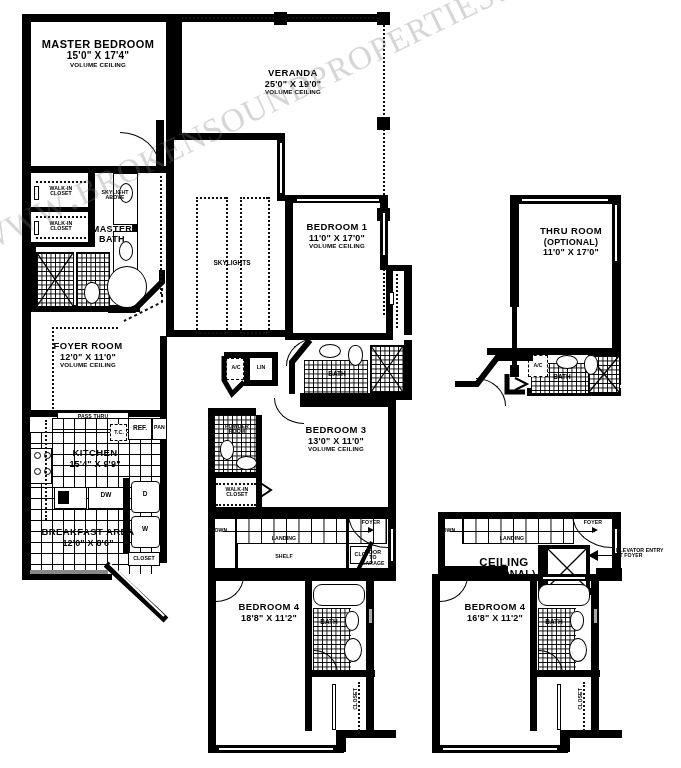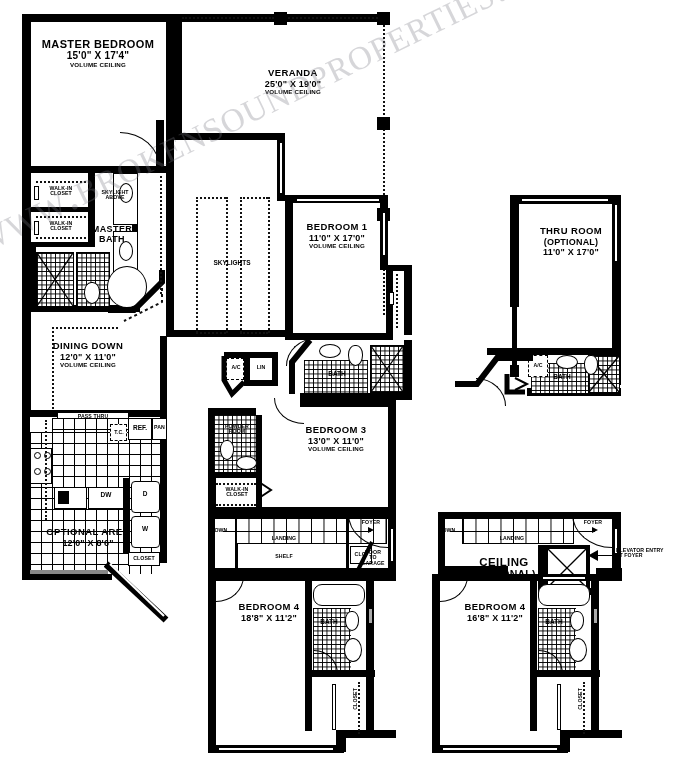--- a/index.html
+++ b/index.html
@@ -567,53 +567,57 @@
   <div class="label lbl-tiny" style="left:94px;top:190px;width:42px;">
     <div>SKYLIGHT</div>
     <div>ABOVE</div>
   </div>
   <div class="label" style="left:84px;top:224px;width:56px;">
     <div class="lbl-name" style="font-size:9px;">MASTER</div>
     <div class="lbl-name" style="font-size:9px;">BATH</div>
   </div>
 
   <div class="label" style="left:42px;top:341px;width:92px;">
-    <div class="lbl-name">DINING DOWN</div>
+    <div class="lbl-name">FOYER ROOM</div>
     <div class="lbl-dim">12'0" X 11'0"</div>
     <div class="lbl-note">VOLUME CEILING</div>
   </div>
 
   <div class="label lbl-tiny" style="left:60px;top:414px;width:66px;">
     <div>PASS THRU</div>
   </div>
   <div class="label lbl-tiny" style="left:110px;top:430px;width:18px;">
     <div>T.C.</div>
   </div>
   <div class="label lbl-sm" style="left:128px;top:425px;width:24px;">
     <div>REF.</div>
   </div>
   <div class="label lbl-tiny" style="left:152px;top:425px;width:15px;">
     <div>PAN</div>
   </div>
 
+  <div class="label" style="left:42px;top:448px;width:106px;">
+    <div class="lbl-name">KITCHEN</div>
+    <div class="lbl-dim">15'4" X 9'9"</div>
+  </div>
   <div class="label lbl-sm" style="left:92px;top:492px;width:28px;">
     <div>DW</div>
   </div>
   <div class="label lbl-sm" style="left:138px;top:491px;width:14px;">
     <div>D</div>
   </div>
   <div class="label lbl-sm" style="left:138px;top:526px;width:14px;">
     <div>W</div>
   </div>
   <div class="label lbl-tiny" style="left:128px;top:556px;width:32px;">
     <div>CLOSET</div>
   </div>
 
   <div class="label" style="left:32px;top:527px;width:112px;">
-    <div class="lbl-name">OPTIONAL AREA</div>
+    <div class="lbl-name">BREAKFAST AREA</div>
     <div class="lbl-dim">12'0" X 8'6"</div>
   </div>
 
   <div class="label" style="left:296px;top:222px;width:82px;">
     <div class="lbl-name">BEDROOM 1</div>
     <div class="lbl-dim">11'0" X 17'0"</div>
     <div class="lbl-note">VOLUME CEILING</div>
   </div>
   <div class="label lbl-tiny" style="left:387px;top:318px;width:10px;transform:rotate(-90deg);transform-origin:center;">
     <div>CLOSET</div>

